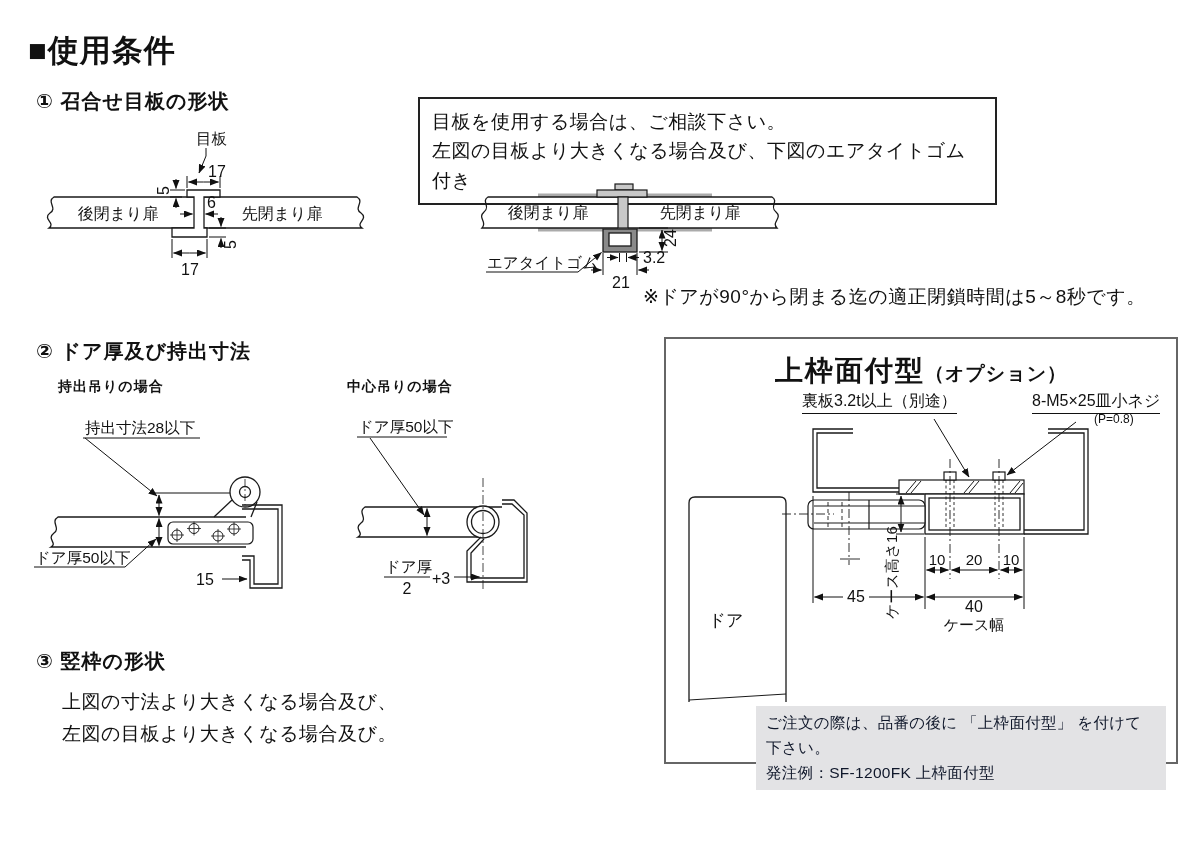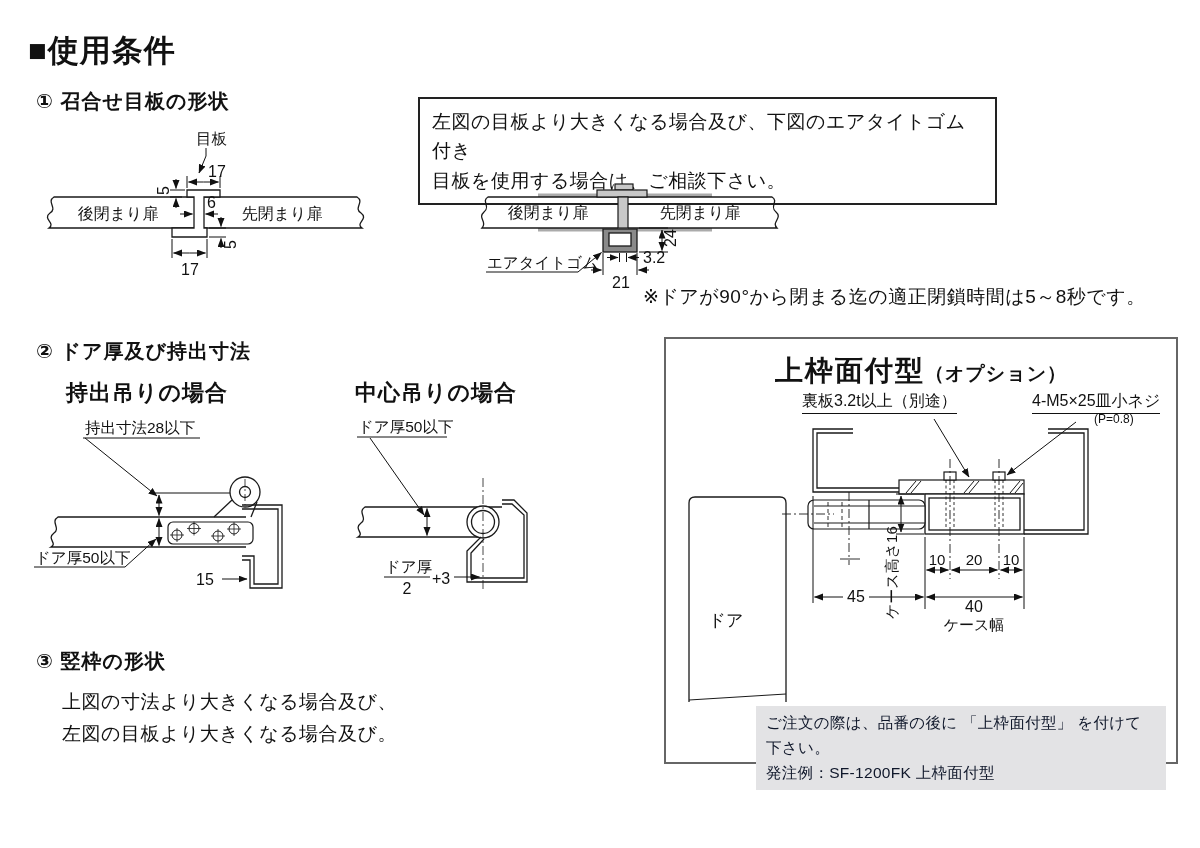--- a/index.html
+++ b/index.html
@@ -1,21 +1,21 @@
 <!DOCTYPE html>
 <html><head>
 <meta charset="utf-8">
 <style>
   html,body{margin:0;padding:0;background:#fff;}
   #page{position:relative;width:1200px;height:848px;background:#fff;overflow:hidden;
         font-family:"Liberation Sans","DejaVu Sans",sans-serif;color:#111;}
   .abs{position:absolute;}
   .h1{font-size:31px;font-weight:700;letter-spacing:1px;}
   .h2{font-size:20px;font-weight:600;letter-spacing:1px;}
-  .sub{font-size:22px;font-weight:600;letter-spacing:1px;margin-left:8px;}
+  .sub{font-size:14px;font-weight:600;letter-spacing:1px;}
   .body-text{font-size:19px;font-weight:500;letter-spacing:0.5px;line-height:1.7;}
   .note-box{border:2px solid #222;padding:8px 12px;font-size:19px;font-weight:500;
             letter-spacing:0.5px;line-height:1.55;width:551px;}
   .opt-box{border:2px solid #666;background:#fff;margin-left:11px;}
   .opt-title-row{text-align:center;font-weight:700;}
   .opt-title{font-size:28px;letter-spacing:2px;}
   .opt-title-suffix{font-size:19px;letter-spacing:1px;}
   .diagram-label{font-size:16px;font-weight:500;border-bottom:1.2px solid #111;padding-bottom:1px;}
   .gray-note{background:#e3e3e5;color:#0f172a;font-size:15.5px;font-weight:500;
              line-height:1.6;padding:5px 10px;letter-spacing:0.3px;}
@@ -68,22 +68,22 @@
       <line x1="159.5" y1="125" x2="175.5" y2="125" marker-end="url(#a1)"></line>
     </g>
     <text class="dimtxt" x="178" y="49">17</text>
     <text class="dimtxt" transform="translate(139,67) rotate(-90)">5</text>
     <text class="dimtxt" x="177" y="80">6</text>
     <text class="dimtxt" transform="translate(206,121) rotate(-90)">5</text>
     <text class="dimtxt" x="151" y="147">17</text>
   </svg>
 
   <div class="abs note-box" style="left:418px;top:97px;">
+    <div>目板を使用する場合は、ご相談下さい。</div>
     <div>左図の目板より大きくなる場合及び、下図のエアタイトゴム付き</div>
-    <div>目板を使用する場合は、ご相談下さい。</div>
   </div>
 
   <svg style="left:460px;top:183px;" width="340" height="115" viewBox="0 0 340 115">
     <defs>
       <marker id="a2" markerWidth="9" markerHeight="8" refX="8.5" refY="3.5" orient="auto" markerUnits="userSpaceOnUse">
         <path d="M0,0 L9,3.5 L0,7 Z" fill="#111"></path>
       </marker>
     </defs>
     <g fill="#ababab" stroke="none">
       <rect x="78" y="10.5" width="80" height="3.5"></rect>
@@ -223,21 +223,21 @@
   <div class="abs body-text" style="left:62px;top:686px;">
     <div>上図の寸法より大きくなる場合及び、</div>
     <div>左図の目板より大きくなる場合及び。</div>
   </div>
 
   <div class="abs opt-box" style="left:653px;top:337px;width:510px;height:423px;">
     <div class="abs opt-title-row" style="left:0;right:0;top:13px;">
       <span class="opt-title">上枠面付型</span><span class="opt-title-suffix">（オプション）</span>
     </div>
     <div class="abs diagram-label" style="left:136px;top:52px;">裏板3.2t以上（別途）</div>
-    <div class="abs diagram-label" style="left:366px;top:52px;">4-M5×25皿小ネジ</div>
+    <div class="abs diagram-label" style="left:366px;top:52px;">8-M5×25皿小ネジ</div>
     <div class="abs" style="left:428px;top:73px;font-size:12px;font-weight:500;">(P=0.8)</div>
 
     <svg style="left:0;top:68px;" width="510" height="300" viewBox="0 0 510 300">
       <defs>
         <marker id="a5" markerWidth="9" markerHeight="8" refX="8.5" refY="3.5" orient="auto" markerUnits="userSpaceOnUse">
           <path d="M0,0 L9,3.5 L0,7 Z" fill="#111"></path>
         </marker>
       </defs>
 
       <g stroke="#1a1a1a" stroke-width="1.3" fill="none">

